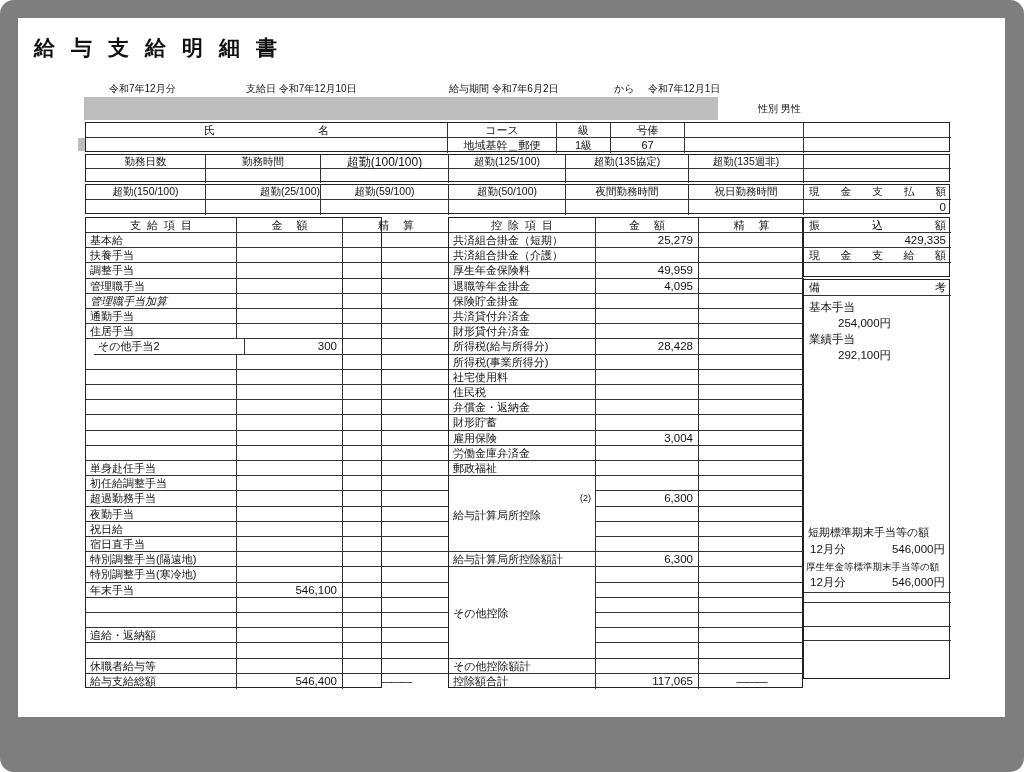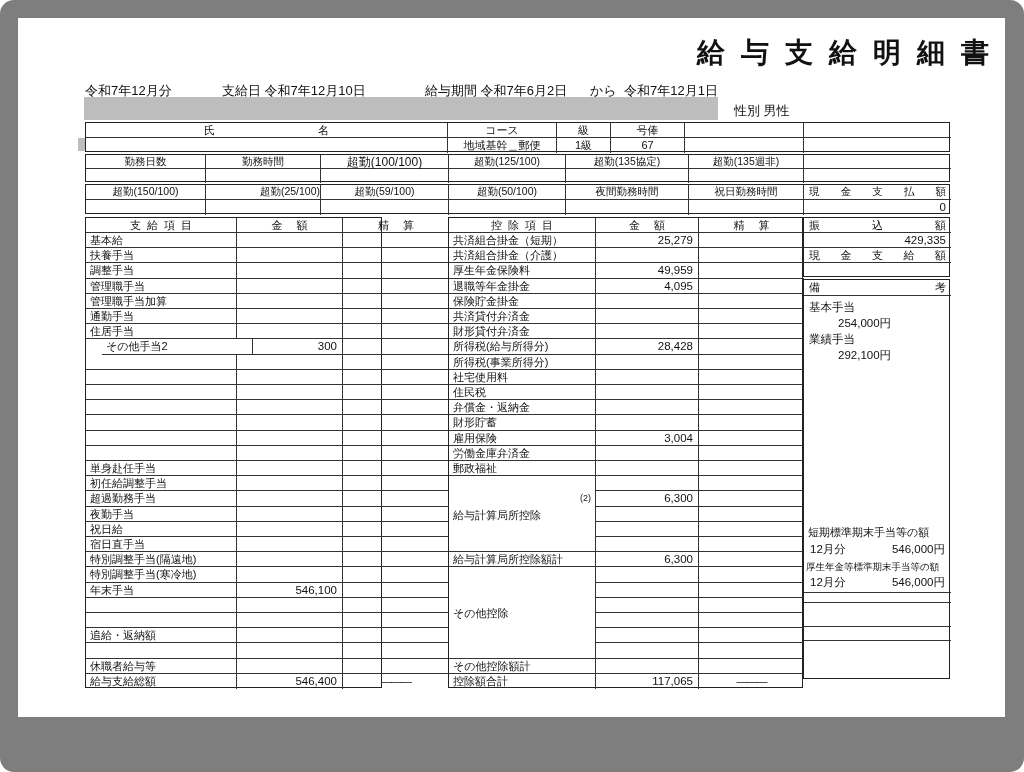--- a/index.html
+++ b/index.html
@@ -1,21 +1,21 @@
 <!DOCTYPE html>
 <html><head>
 <meta charset="utf-8">
 <style>
   html,body{margin:0;padding:0;background:#ffffff;}
   .frame{position:relative;width:1024px;height:772px;background:#7e7e7e;border-radius:14px;overflow:hidden;
          font-family:"Liberation Sans","DejaVu Sans",sans-serif;color:#111;}
   .page{position:absolute;left:18px;top:18px;width:987px;height:699px;background:#ffffff;}
   .abs{position:absolute;white-space:nowrap;}
-  .title{position:absolute;left:0;top:16px;width:100%;text-align:right;font-size:28px;font-weight:bold;letter-spacing:16px;text-indent:16px;}
-  .dateitem{font-size:13px;}
+  .title{position:absolute;left:0;top:16px;width:100%;text-align:left;font-size:21px;font-weight:bold;letter-spacing:16px;text-indent:16px;}
+  .dateitem{font-size:10px;margin-left:24px;}
   .redact{position:absolute;background:#bdbdbd;}
   .tbl{position:absolute;box-sizing:border-box;border:1px solid #222;background:#fff;}
   .cell{position:absolute;box-sizing:border-box;border-right:1px solid #333;border-bottom:1px solid #333;
         font-size:11px;line-height:1.32;white-space:nowrap;overflow:visible;}
   .c{text-align:center;}
   .r{text-align:right;padding-right:5px;}
   .l{padding-left:4px;}
   .noR{border-right:none;}
   .noB{border-bottom:none;}
   .hd{letter-spacing:6px;text-indent:6px;}
@@ -107,30 +107,30 @@
         <div class="cell c noR" style="left: 257px; top: 15px; width: 106px; height: 15.2px;"></div>
         <div class="cell l" style="left: 0px; top: 30.2px; width: 151px; height: 15.2px;">扶養手当</div>
         <div class="cell r amt" style="left: 151px; top: 30.2px; width: 106px; height: 15.2px;"></div>
         <div class="cell c noR" style="left: 257px; top: 30.2px; width: 106px; height: 15.2px;"></div>
         <div class="cell l" style="left: 0px; top: 45.4px; width: 151px; height: 15.2px;">調整手当</div>
         <div class="cell r amt" style="left: 151px; top: 45.4px; width: 106px; height: 15.2px;"></div>
         <div class="cell c noR" style="left: 257px; top: 45.4px; width: 106px; height: 15.2px;"></div>
         <div class="cell l" style="left: 0px; top: 60.6px; width: 151px; height: 15.2px;">管理職手当</div>
         <div class="cell r amt" style="left: 151px; top: 60.6px; width: 106px; height: 15.2px;"></div>
         <div class="cell c noR" style="left: 257px; top: 60.6px; width: 106px; height: 15.2px;"></div>
-        <div class="cell l" style="left: 0px; top: 75.8px; width: 151px; height: 15.2px;">管理職手当加算</div>
+        <div class="cell l" style="left: 0px; top: 75.8px; width: 151px; height: 15.2px; font-style: italic;">管理職手当加算</div>
         <div class="cell r amt" style="left: 151px; top: 75.8px; width: 106px; height: 15.2px;"></div>
         <div class="cell c noR" style="left: 257px; top: 75.8px; width: 106px; height: 15.2px;"></div>
         <div class="cell l" style="left: 0px; top: 91px; width: 151px; height: 15.2px;">通勤手当</div>
         <div class="cell r amt" style="left: 151px; top: 91px; width: 106px; height: 15.2px;"></div>
         <div class="cell c noR" style="left: 257px; top: 91px; width: 106px; height: 15.2px;"></div>
         <div class="cell l" style="left: 0px; top: 106.2px; width: 151px; height: 15.2px;">住居手当</div>
         <div class="cell r amt" style="left: 151px; top: 106.2px; width: 106px; height: 15.2px;"></div>
         <div class="cell c noR" style="left: 257px; top: 106.2px; width: 106px; height: 15.2px;"></div>
-        <div class="cell l" style="left: 16px; top: 121.4px; width: 151px; height: 15.2px;">その他手当2</div>
+        <div class="cell l" style="left: 8px; top: 121.4px; width: 151px; height: 15.2px;">その他手当2</div>
         <div class="cell r amt" style="left: 151px; top: 121.4px; width: 106px; height: 15.2px;">300</div>
         <div class="cell c noR" style="left: 257px; top: 121.4px; width: 106px; height: 15.2px;"></div>
         <div class="cell l" style="left: 0px; top: 136.6px; width: 151px; height: 15.2px;"></div>
         <div class="cell r amt" style="left: 151px; top: 136.6px; width: 106px; height: 15.2px;"></div>
         <div class="cell c noR" style="left: 257px; top: 136.6px; width: 106px; height: 15.2px;"></div>
         <div class="cell l" style="left: 0px; top: 151.8px; width: 151px; height: 15.2px;"></div>
         <div class="cell r amt" style="left: 151px; top: 151.8px; width: 106px; height: 15.2px;"></div>
         <div class="cell c noR" style="left: 257px; top: 151.8px; width: 106px; height: 15.2px;"></div>
         <div class="cell l" style="left: 0px; top: 167px; width: 151px; height: 15.2px;"></div>
         <div class="cell r amt" style="left: 151px; top: 167px; width: 106px; height: 15.2px;"></div>

